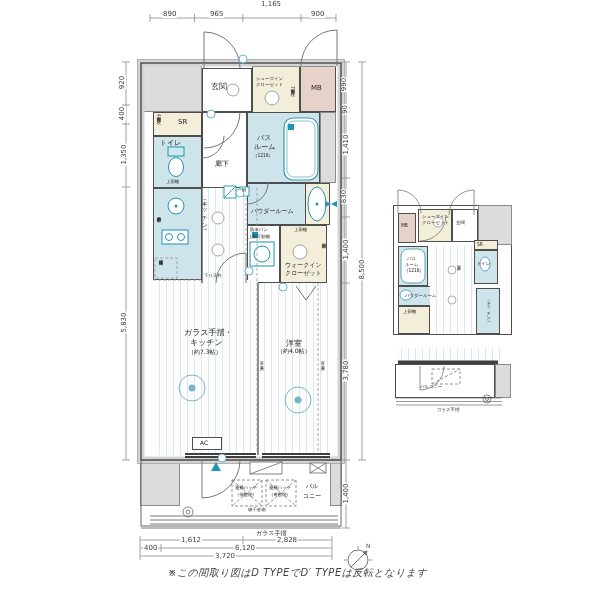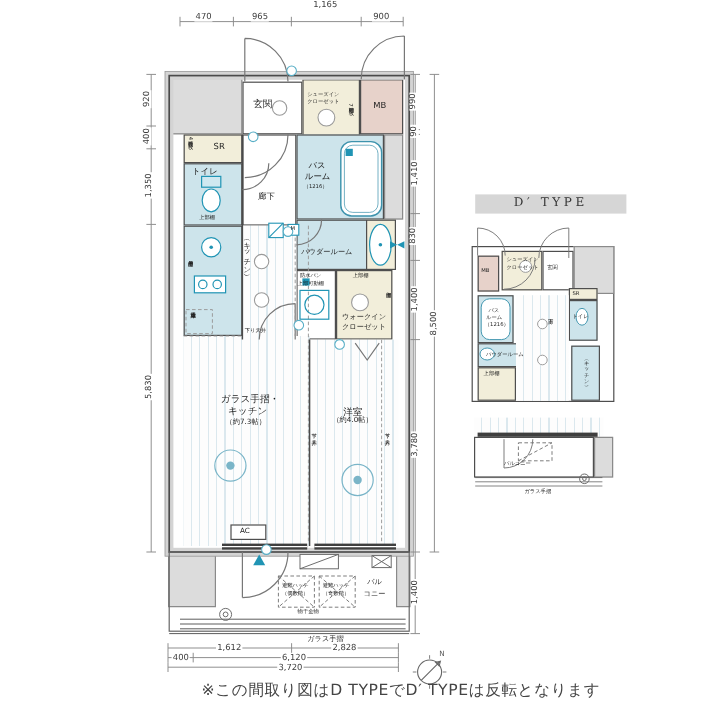--- a/index.html
+++ b/index.html
@@ -18,21 +18,21 @@
   .sc{font-size:8px;transform:scale(.55);transform-origin:0 0;}
   .vsc{font-size:8px;transform:scale(.55);transform-origin:0 0;writing-mode:vertical-rl;}
   .vt{writing-mode:vertical-rl;}
   .dm{position:absolute;font-size:7px;color:#3c3c3c;background:#fff;padding:0 1px;z-index:6;
       white-space:nowrap;line-height:1;}
   .dmv{transform:rotate(-90deg);transform-origin:center center;}
   #linework{position:absolute;left:0;top:0;z-index:3;pointer-events:none;}
   .mini-head{position:absolute;left:396px;top:162px;width:126px;height:16px;background:#d6d6d6;
       z-index:5;text-align:center;font-family:"DejaVu Serif",serif;font-size:10px;color:#333;
       letter-spacing:3px;line-height:16px;}
-  .note{position:absolute;left:168px;top:566px;font-size:13px;color:#444;letter-spacing:.5px;z-index:6;}
+  .note{position:absolute;left:168px;top:566px;font-size:10px;color:#444;letter-spacing:.5px;z-index:6;font-style:italic;}
 </style>
 </head>
 <body>
 
 <div id="stage">
 
   <div class="r gz" style="left:140px;top:62px;width:62px;height:50px"></div>
   <div class="r wh" style="left:202px;top:68px;width:50px;height:44px"></div>
   <div class="r cl" style="left:252px;top:66px;width:48px;height:54px"></div>
   <div class="r pk" style="left:300px;top:66px;width:36px;height:46px"></div>
@@ -252,44 +252,43 @@
   <span class="lb f6" style="left:200px;top:440px">AC</span>
   <span class="lb f6" style="left:306px;top:483px">バル</span>
   <span class="lb f6" style="left:303px;top:493px">コニー</span>
   <span class="lb sc" style="left:235px;top:485px">避難ハッチ</span>
   <span class="lb sc" style="left:235px;top:492px">（偶数階）</span>
   <span class="lb sc" style="left:269px;top:485px">避難ハッチ</span>
   <span class="lb sc" style="left:269px;top:492px">（奇数階）</span>
   <span class="lb sc" style="left:248px;top:507px">物干金物</span>
   <span class="lb f6" style="left:256px;top:530px">ガラス手摺</span>
 
-  <span class="dm" style="left:162px;top:11px">470</span>
+  <span class="dm" style="left:162px;top:11px">890</span>
   <span class="dm" style="left:209px;top:11px">965</span>
   <span class="dm" style="left:260px;top:1px">1,165</span>
   <span class="dm" style="left:310px;top:11px">900</span>
   <span class="dm dmv" style="left:115px;top:79px">920</span>
   <span class="dm dmv" style="left:115px;top:110px">400</span>
   <span class="dm dmv" style="left:113px;top:151px">1,350</span>
   <span class="dm dmv" style="left:113px;top:319px">5,830</span>
   <span class="dm dmv" style="left:337px;top:81px">990</span>
   <span class="dm dmv" style="left:340px;top:106px">90</span>
   <span class="dm dmv" style="left:335px;top:141px">1,410</span>
   <span class="dm dmv" style="left:337px;top:193px">830</span>
   <span class="dm dmv" style="left:335px;top:246px">1,400</span>
   <span class="dm dmv" style="left:335px;top:367px">3,780</span>
   <span class="dm dmv" style="left:351px;top:266px">8,500</span>
   <span class="dm dmv" style="left:335px;top:490px">1,400</span>
   <span class="dm" style="left:180px;top:537px">1,612</span>
   <span class="dm" style="left:276px;top:537px">2,828</span>
   <span class="dm" style="left:143px;top:545px">400</span>
   <span class="dm" style="left:234px;top:545px">6,120</span>
-  <span class="dm" style="left:231px;top:553px">3,720</span>
+  <span class="dm" style="left:214px;top:553px">3,720</span>
   <span class="lb f6" style="left:366px;top:543px;color:#555">N</span>
 
-  <div class="mini-head">D′ TYPE</div>
   <span class="lb sc" style="left:401px;top:223px">MB</span>
   <span class="lb sc" style="left:422px;top:214px">シューズイン</span>
   <span class="lb sc" style="left:422px;top:220px">クローゼット</span>
   <span class="lb sc" style="left:456px;top:220px">玄関</span>
   <span class="lb sc" style="left:407px;top:256px">バス</span>
   <span class="lb sc" style="left:405px;top:262px">ルーム</span>
   <span class="lb sc" style="left:404px;top:268px">（1216）</span>
   <span class="lb sc" style="left:477px;top:242px">SR</span>
   <span class="lb sc" style="left:477px;top:261px">トイレ</span>
   <span class="lb sc" style="left:405px;top:293px">パウダールーム</span>

